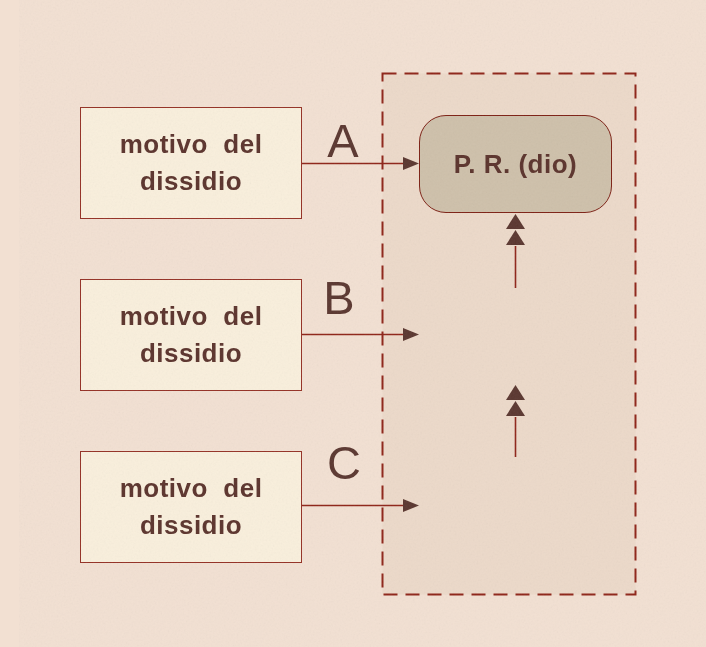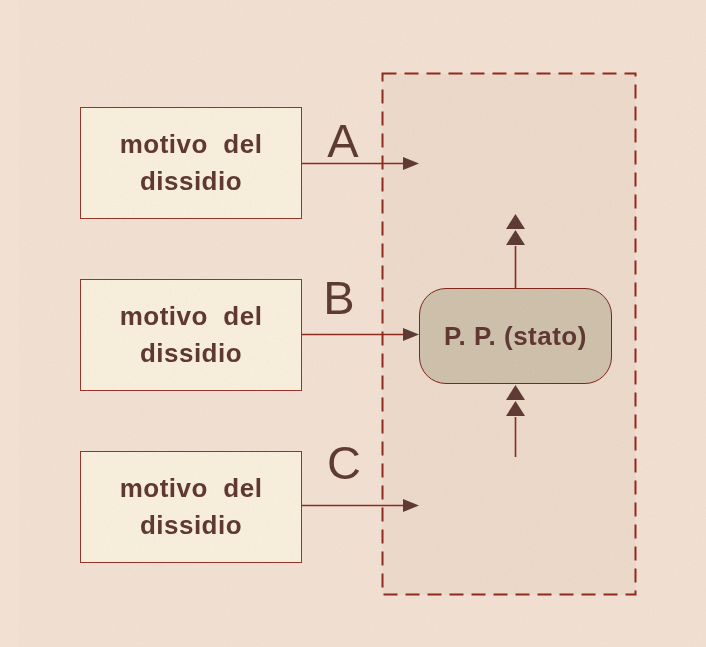--- a/index.html
+++ b/index.html
@@ -91,22 +91,22 @@
   </div>
   <div class="src-box src3">
     <span class="lbl">motivo  del
 dissidio</span>
   </div>
 
   <div class="conn-letter lA">A</div>
   <div class="conn-letter lB">B</div>
   <div class="conn-letter lC">C</div>
 
-  <div class="tgt-box tgt2">
-    <span class="lbl">P. P. (stato)</span>
+  <div class="tgt-box tgt1">
+    <span class="lbl">P. R. (dio)</span>
   </div>
 
   <svg class="grain">
     <filter id="grainF">
       <feTurbulence type="fractalNoise" baseFrequency="0.55" numOctaves="2" stitchTiles="stitch"></feTurbulence>
       <feColorMatrix type="saturate" values="0"></feColorMatrix>
     </filter>
     <rect width="706" height="647" filter="url(#grainF)" opacity="0.08"></rect>
   </svg>
 

